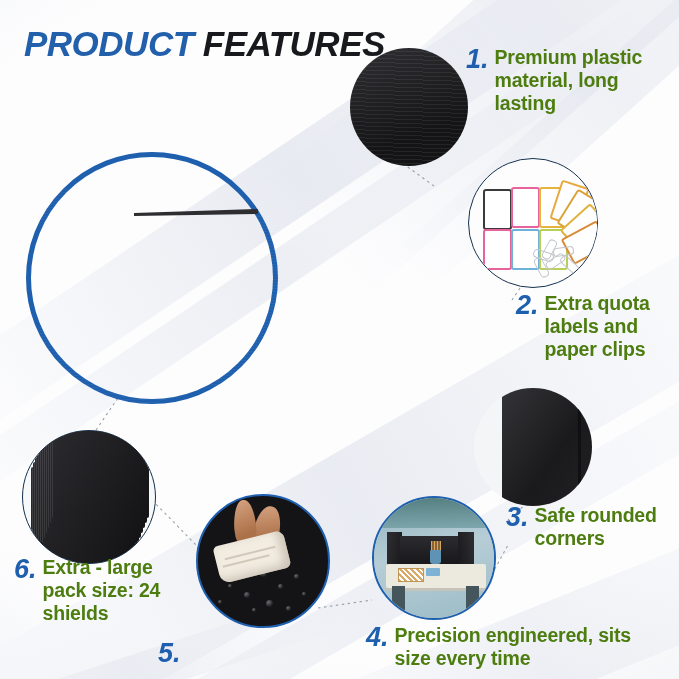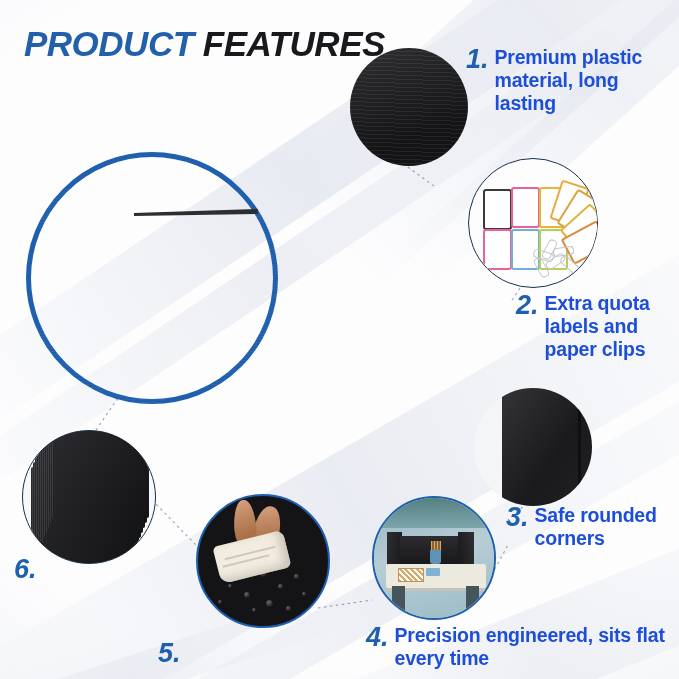--- a/index.html
+++ b/index.html
@@ -104,21 +104,21 @@
   
   .c6{left:22px;top:430px;width:134px;height:134px;background:#f7f8fa;}
   .stack-wrap{position:absolute;left:8px;top:-6px;width:126px;height:150px;}
   .sheet{position:absolute;width:96px;height:106px;background:linear-gradient(120deg,#2c2c30,#141416);
     border-radius:2px;box-shadow:-1px 0 0 rgba(255,255,255,.10);}
 
   
   .cal{position:absolute;display:flex;align-items:flex-start;}
   .num{font-size:27px;font-weight:bold;font-style:italic;color:#1e5fae;line-height:.98;
     flex:0 0 auto;margin-right:6px;}
-  .txt{font-size:19.5px;font-weight:bold;color:#1d4ed8;line-height:1.18;letter-spacing:-.2px;}
+  .txt{font-size:19.5px;font-weight:bold;color:#4d7c0f;line-height:1.18;letter-spacing:-.2px;}
 
   .cal1{left:466px;top:46px;width:210px;}
   .cal2{left:516px;top:292px;width:165px;}
   .cal3{left:506px;top:504px;width:175px;}
   .cal4{left:366px;top:624px;width:300px;}
   .cal5{left:158px;top:640px;width:190px;}
   .cal6{left:14px;top:556px;width:170px;}
 
   
   .conn{position:absolute;inset:0;pointer-events:none;}
@@ -252,24 +252,25 @@
     <span class="txt">Extra quota labels and paper clips</span>
   </div>
 
   <div class="cal cal3">
     <span class="num">3.</span>
     <span class="txt">Safe rounded corners</span>
   </div>
 
   <div class="cal cal4">
     <span class="num">4.</span>
-    <span class="txt">Precision engineered, sits flat every time</span>
+    <span class="txt">Precision engineered, sits size every time</span>
   </div>
 
   <div class="cal cal5">
     <span class="num">5.</span>
   </div>
 
   <div class="cal cal6">
     <span class="num">6.</span>
+    <span class="txt">Extra - large pack size: 24 shields</span>
   </div>
 
 </div>
 
 </body></html>

